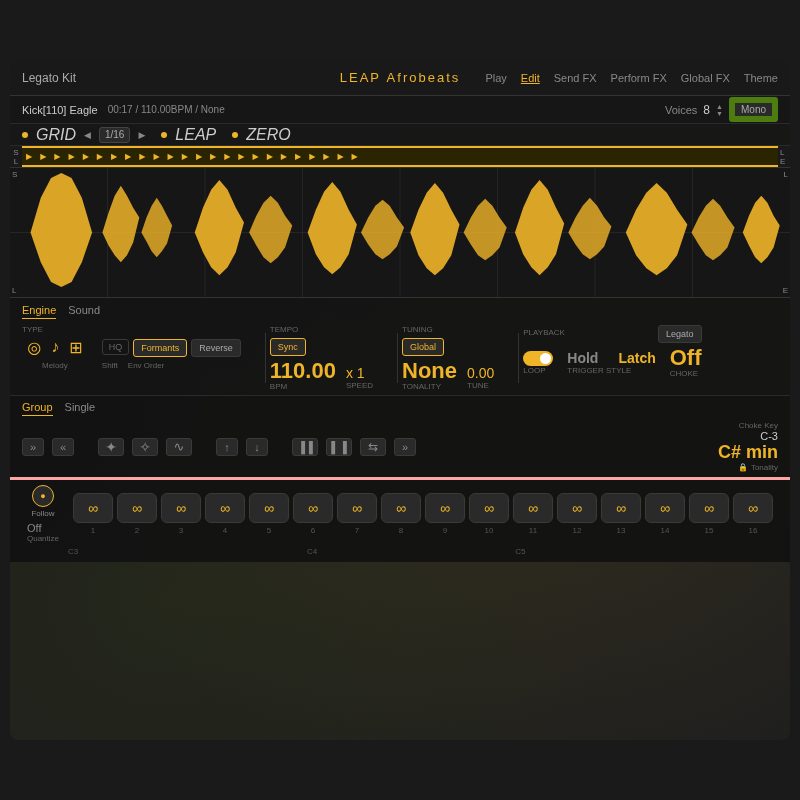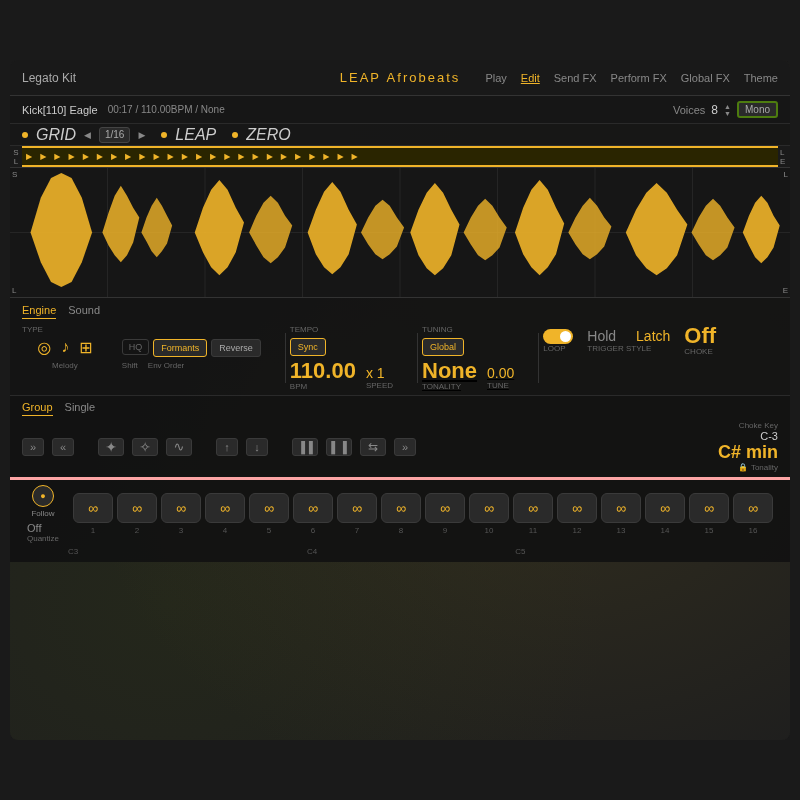--- a/index.html
+++ b/index.html
@@ -90,21 +90,21 @@
       align-items: center;
       gap: 6px;
       color: #888;
       font-size: 11px;
     }
     .voices-num { color: #ccc; font-size: 12px; }
     .voices-arrows { display: flex; flex-direction: column; line-height: 1; cursor: pointer; }
     .voices-arrows span { font-size: 7px; color: #888; }
     .mono-btn {
       background: #2a2a2a;
-      border: 2px solid #4d7c0f;
+      border: 6px solid #4d7c0f;
       border-radius: 3px;
       color: #aaa;
       font-size: 10px;
       padding: 1px 6px;
       cursor: pointer;
     }
 
     
     .grid-bar {
       background: rgba(22,22,22,0.9);
@@ -292,20 +292,21 @@
       right: 2px;
       top: 2px;
       width: 11px;
       height: 11px;
       background: white;
       border-radius: 50%;
     }
     .hold-latch {
       display: flex;
       gap: 10px;
+      font-weight: bold;
     }
     .hold-word { color: #888; font-size: 14px; }
     .latch-word { color: #f0b429; font-size: 14px; }
 
     
     .group-section {
       background: rgba(18,18,18,0.95);
       padding: 5px 12px;
       border-bottom: 3px solid #fca5a5;
     }
@@ -561,21 +562,21 @@
 
       <div class="ctrl-group">
         <span class="ctrl-label">TYPE</span>
         <div class="ctrl-row">
           <div class="type-icons">
             <div class="type-icon-row">
               <span class="type-icon">◎</span>
               <span class="type-icon">♪</span>
               <span class="type-icon">⊞</span>
             </div>
-            <div style="display:flex; gap:10px;">
+            <div style="display:flex; ">
               <span class="type-icon-label" style="width:20px;"></span>
               <span class="type-icon-label">Melody</span>
               <span class="type-icon-label" style="width:20px;"></span>
             </div>
           </div>
           <div style="display:flex; flex-direction:column; gap:2px; margin-left:8px;">
             <div style="display:flex; gap:4px;">
               <button class="hq-btn">HQ</button>
               <button class="ctrl-btn active">Formants</button>
               <button class="ctrl-btn">Reverse</button>
@@ -603,35 +604,39 @@
             <div class="small-label">Speed</div>
           </div>
         </div>
       </div>
 
       <div class="divider-v" style="height:50px; align-self:center;"></div>
 
       <div class="ctrl-group">
         <span class="ctrl-label">TUNING</span>
         <button class="ctrl-btn active" style="margin-bottom:4px; align-self:flex-start;">Global</button>
-        <div style="display:flex; align-items:baseline; gap:10px;text-decoration:underline;">
+        <div style="display:flex; align-items:baseline; gap:10px;">
           <div>
             <div class="big-value">None</div>
             <div class="small-label">Tonality</div>
           </div>
           <div>
             <div class="ctrl-value">0.00</div>
             <div class="small-label">Tune</div>
           </div>
         </div>
       </div>
 
       <div class="divider-v" style="height:50px; align-self:center;"></div>
 
       <div class="ctrl-group">
+        <div style="display:flex; justify-content:space-between; align-items:center; margin-bottom:4px;">
+          <span class="ctrl-label">PLAYBACK</span>
+          <button class="ctrl-btn" style="margin-left:60px;">Legato</button>
+        </div>
         <div style="display:flex; align-items:center; gap:14px;">
           <div>
             <div class="toggle-switch"></div>
             <div class="small-label">Loop</div>
           </div>
           <div>
             <div class="hold-latch">
               <span class="hold-word">Hold</span>
               <span style="color:#888; font-size:14px;"> </span>
               <span class="latch-word">Latch</span>

